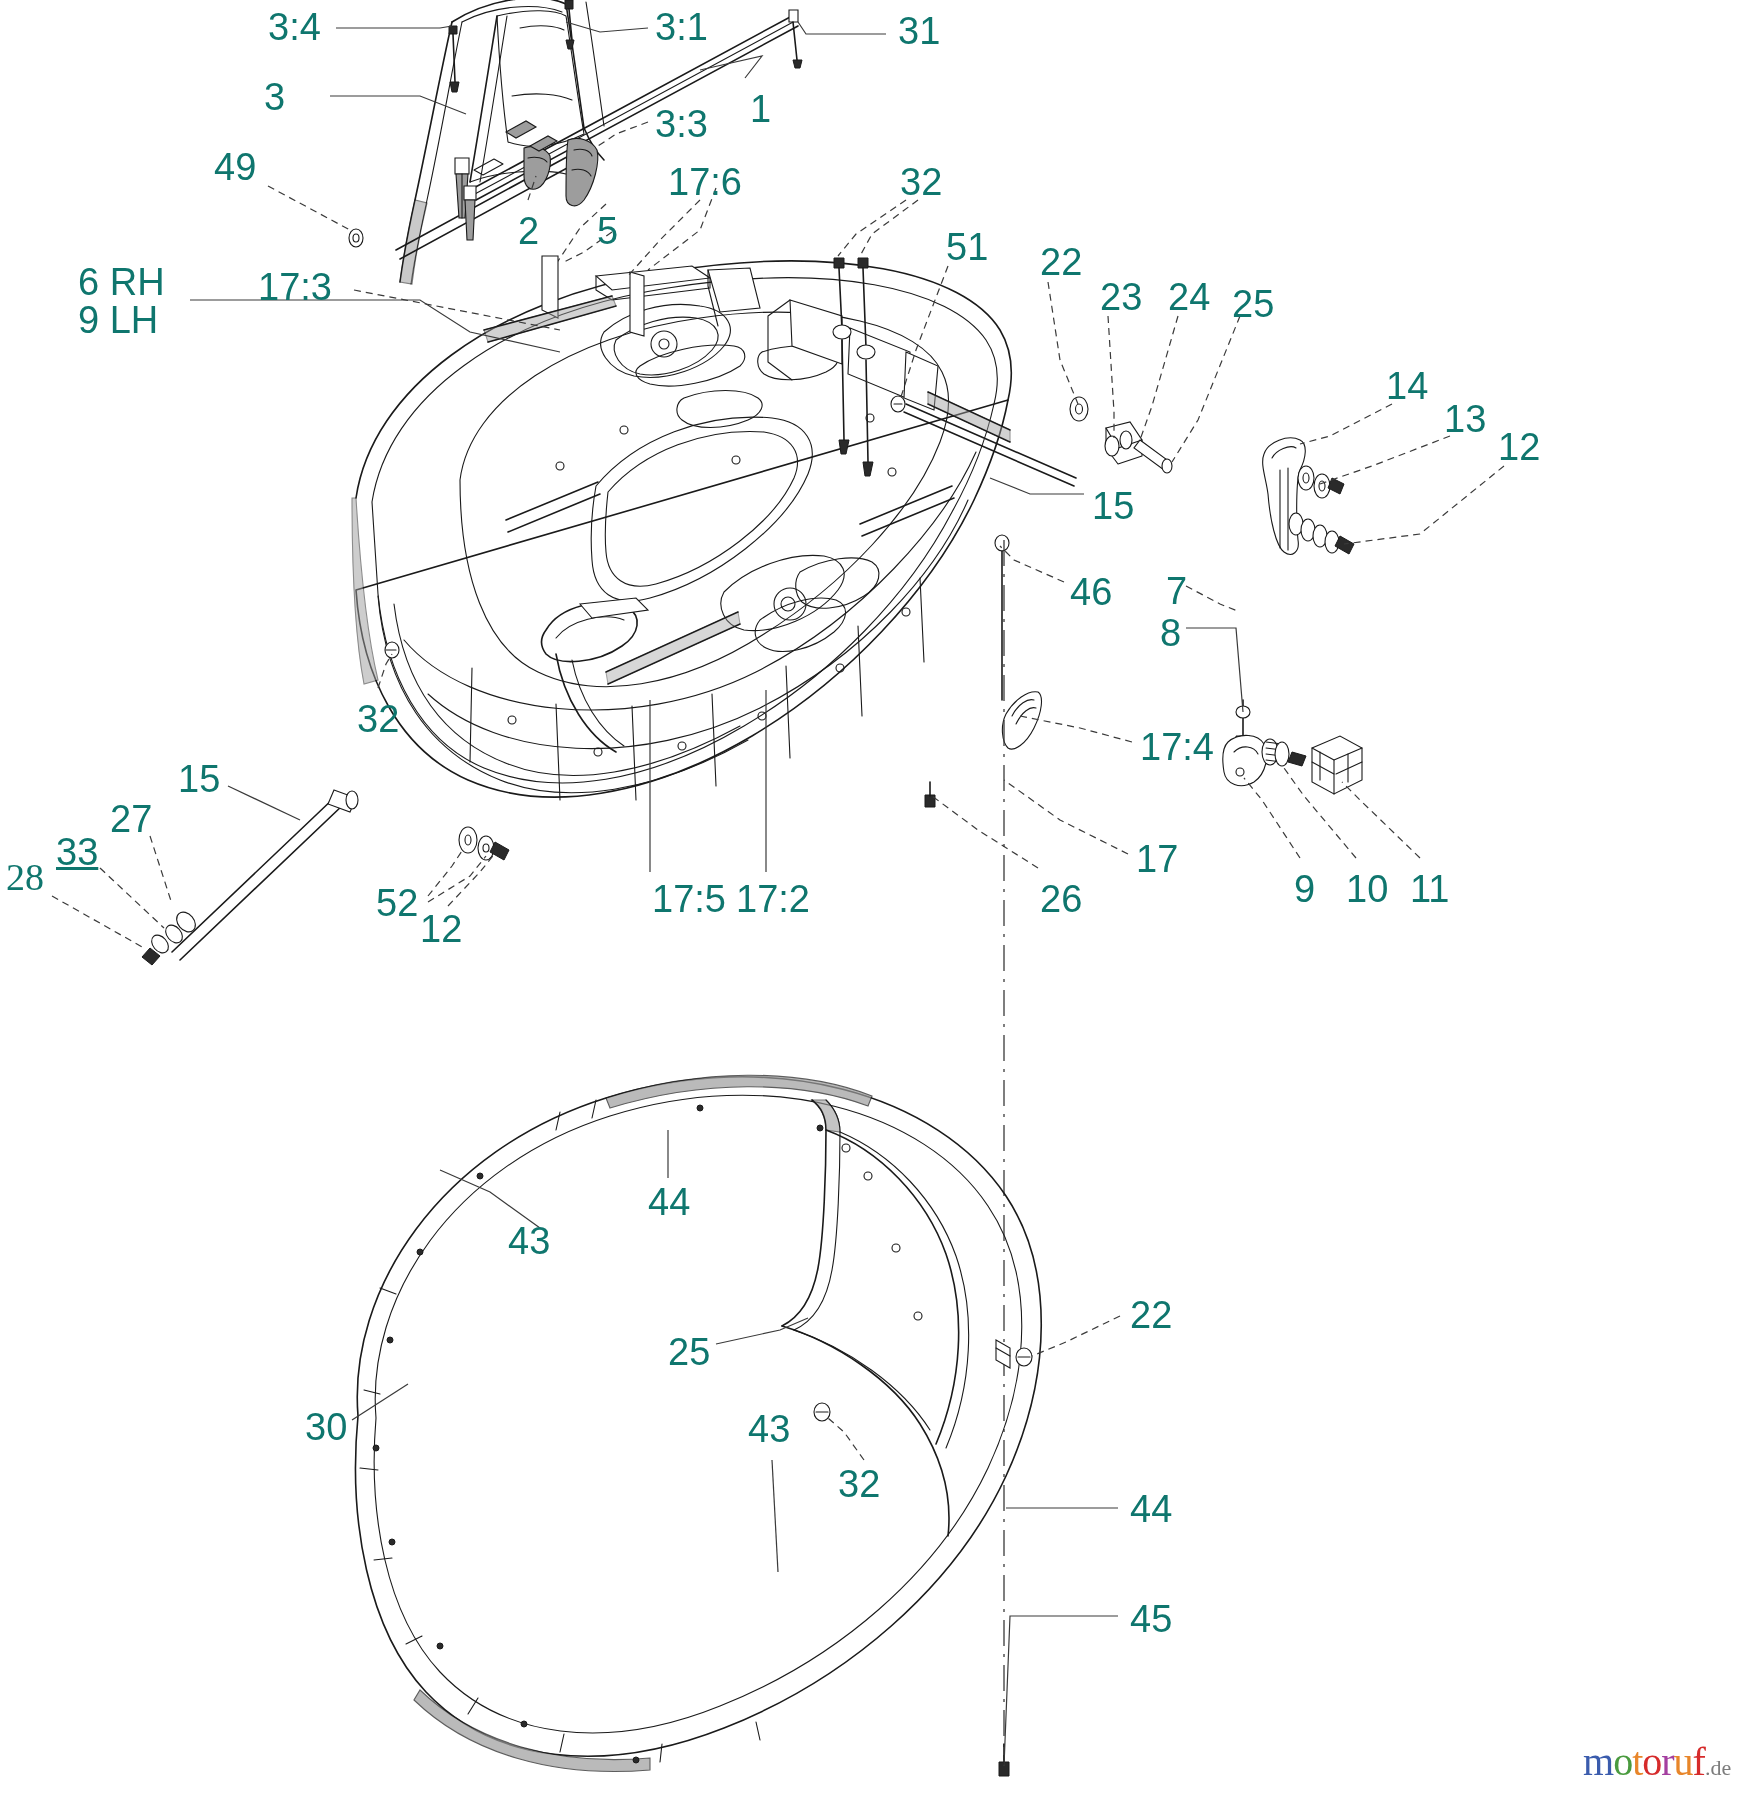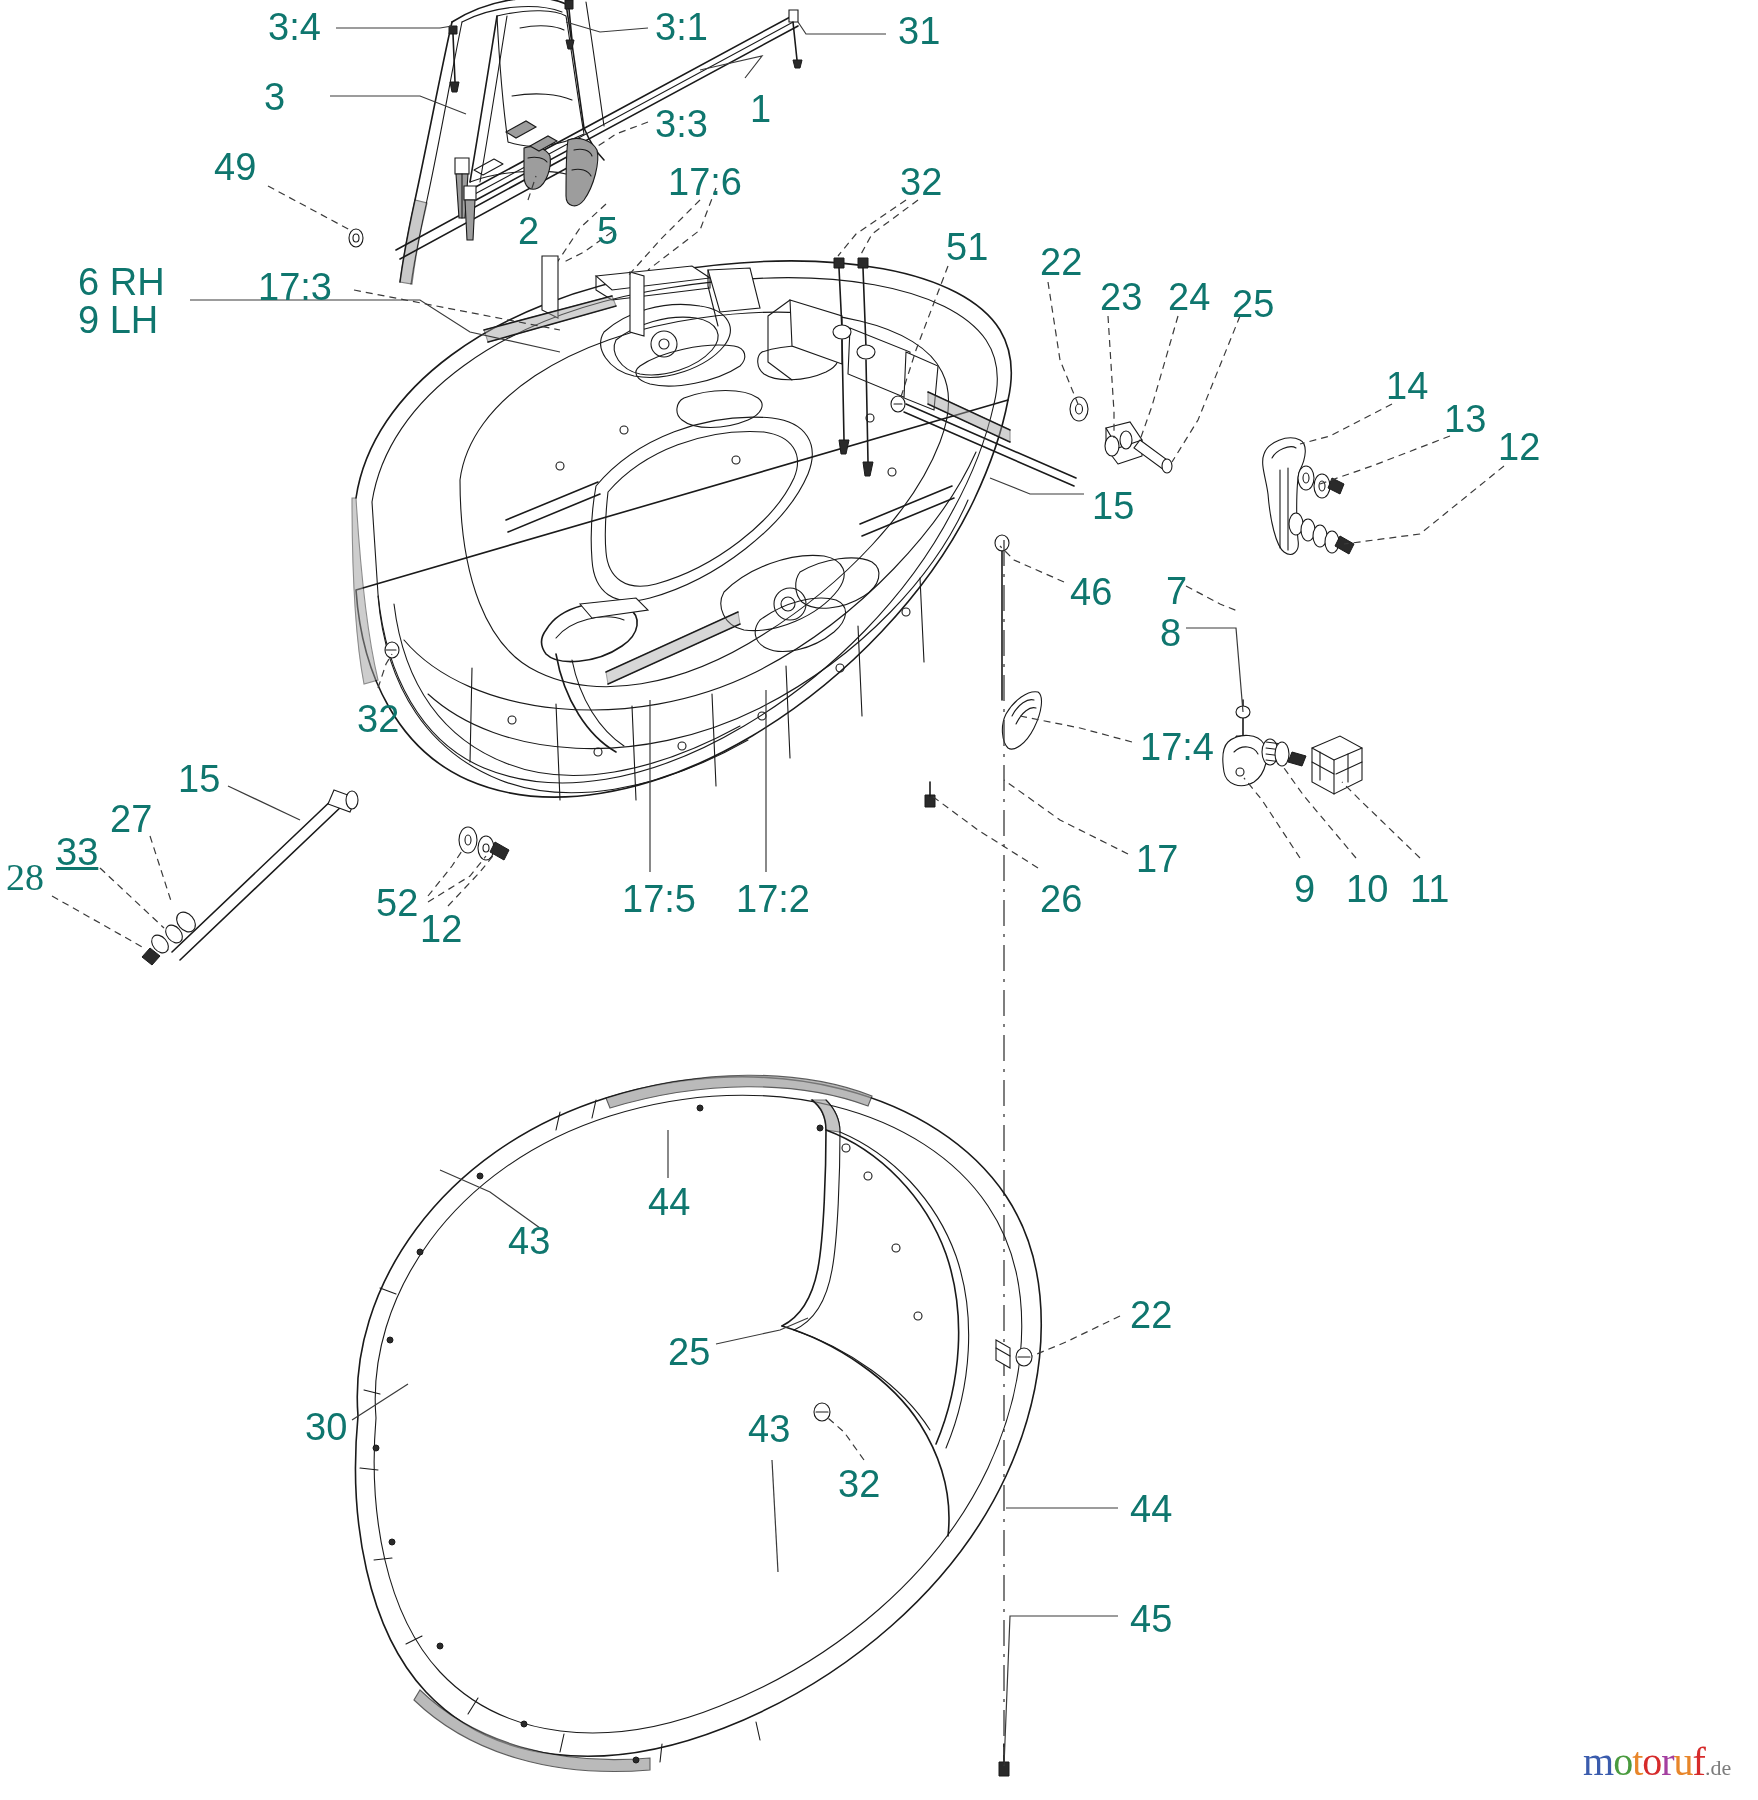--- a/index.html
+++ b/index.html
@@ -600,21 +600,21 @@
       <div class="callout" style="left: 1166px; top: 572px;">7</div>
       <div class="callout" style="left: 1160px; top: 614px;">8</div>
       <div class="callout" style="left: 357px; top: 700px;">32</div>
       <div class="callout" style="left: 1140px; top: 728px;">17:4</div>
       <div class="callout" style="left: 178px; top: 760px;">15</div>
       <div class="callout" style="left: 110px; top: 800px;">27</div>
       <div class="callout" style="left: 56px; top: 833px; text-decoration: underline;">33</div>
       <div class="callout" style="left: 1136px; top: 840px;">17</div>
       <div class="callout" style="left: 6px; top: 858px; font-family: Liberation Serif, serif;">28</div>
       <div class="callout" style="left: 376px; top: 884px;">52</div>
-      <div class="callout" style="left: 622px; top: 880px;">17:5</div>
+      <div class="callout" style="left: 652px; top: 880px;">17:5</div>
       <div class="callout" style="left: 736px; top: 880px;">17:2</div>
       <div class="callout" style="left: 1040px; top: 880px;">26</div>
       <div class="callout" style="left: 1294px; top: 870px;">9</div>
       <div class="callout" style="left: 1346px; top: 870px;">10</div>
       <div class="callout" style="left: 1410px; top: 870px;">11</div>
       <div class="callout" style="left: 420px; top: 910px;">12</div>
       <div class="callout" style="left: 648px; top: 1183px;">44</div>
       <div class="callout" style="left: 508px; top: 1222px;">43</div>
       <div class="callout" style="left: 668px; top: 1333px;">25</div>
       <div class="callout" style="left: 1130px; top: 1296px;">22</div>

